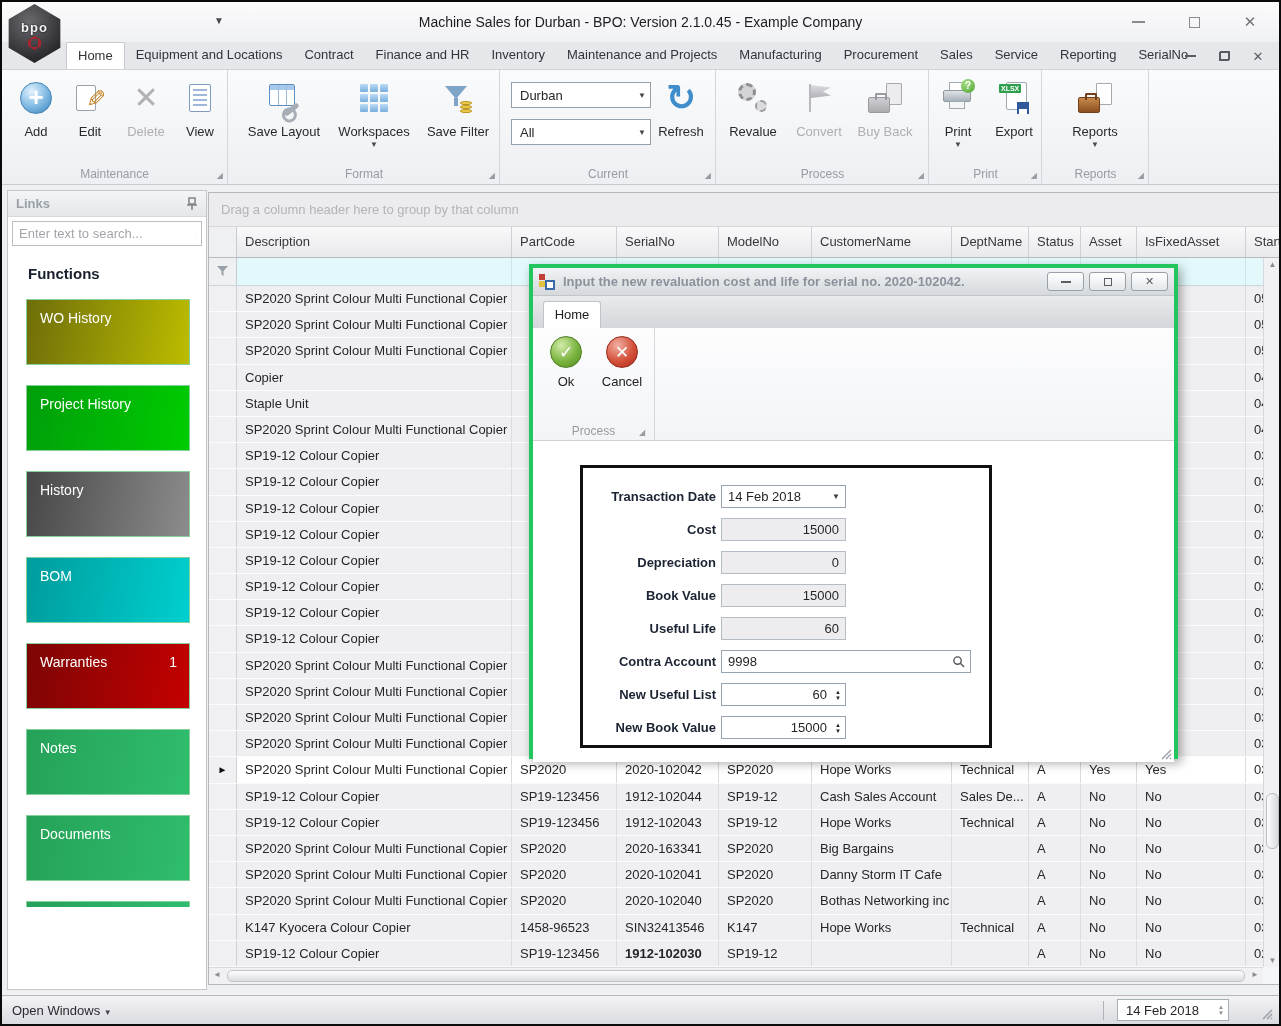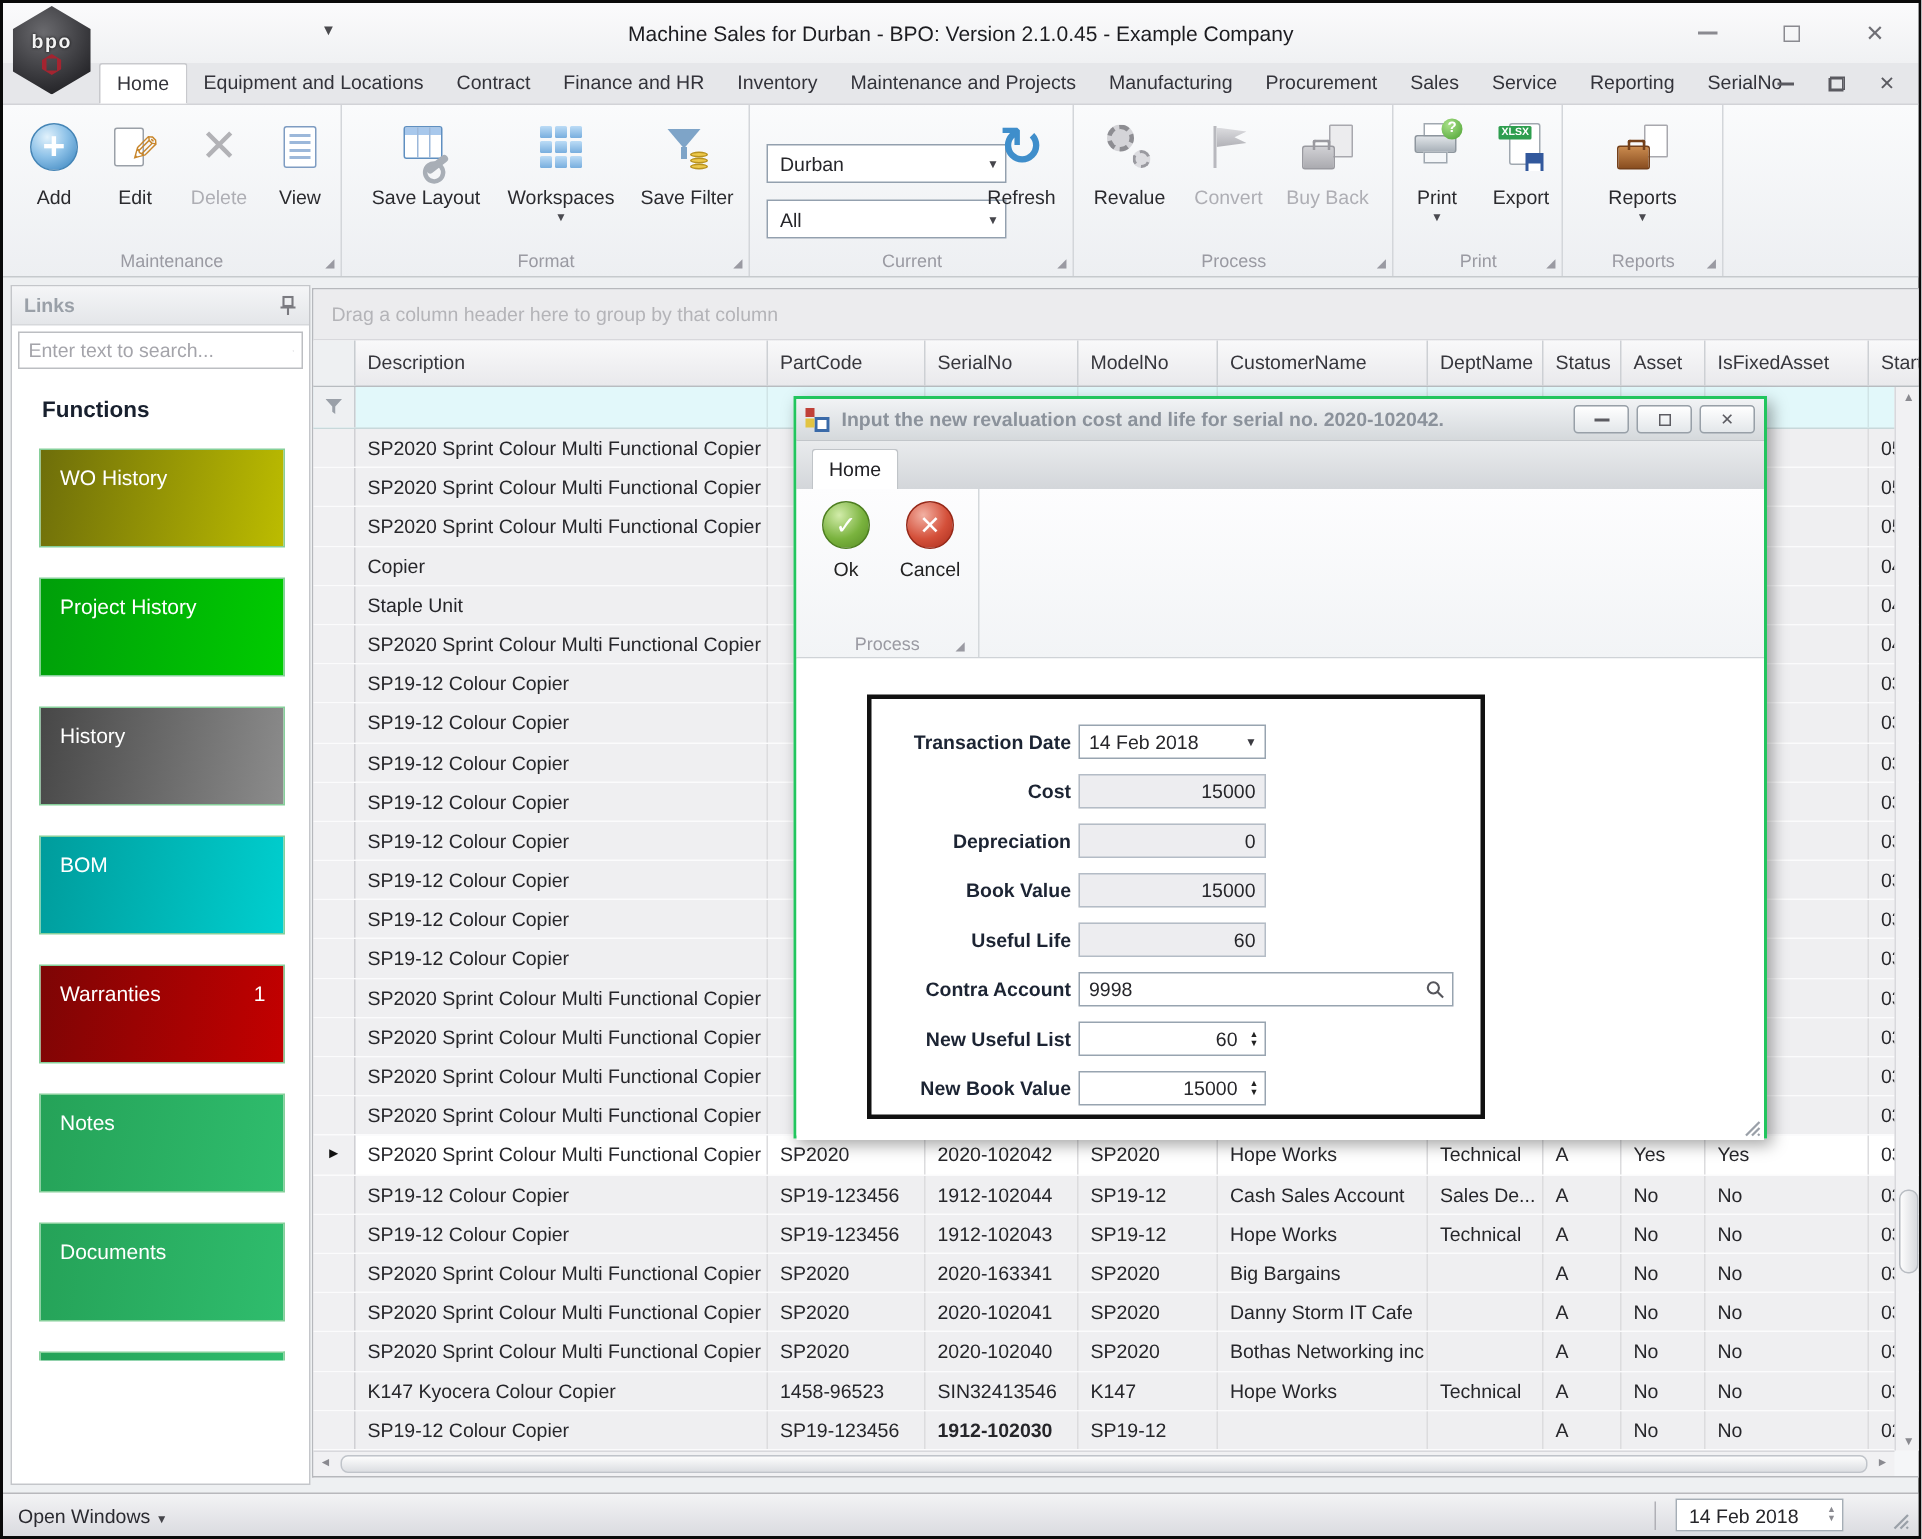--- a/index.html
+++ b/index.html
@@ -77,21 +77,21 @@
   .icon-print { position:relative; width:30px; height:32px; }
   .icon-print .paper { position:absolute; left:6px; top:0; width:16px; height:9px; background:#fff; border:1px solid #a0a8b0; }
   .icon-print .bod { position:absolute; left:0; top:8px; width:28px; height:12px; background:linear-gradient(#e0e4e8,#a8b0b8); border:1px solid #8e969e; border-radius:2px; }
   .icon-print .out { position:absolute; left:6px; top:19px; width:16px; height:8px; background:#f4f6f8; border:1px solid #a0a8b0; }
   .icon-print .badge { position:absolute; right:-2px; top:-3px; width:14px; height:14px; border-radius:50%; background:radial-gradient(circle at 35% 30%,#a8e088,#4aa030); color:#fff; font-size:10px; font-weight:bold; text-align:center; line-height:14px; }
   .icon-export { position:relative; width:30px; height:32px; }
   .icon-export .pg { position:absolute; right:2px; top:0; width:21px; height:28px; background:#fff; border:1px solid #a0a8b0; border-radius:2px; }
   .icon-export .xl { position:absolute; left:0; top:2px; background:#2e9e4f; color:#fff; font-size:7px; font-weight:bold; padding:1px 2px; border-radius:1px; }
   .icon-export .fd { position:absolute; right:0px; bottom:0px; width:12px; height:12px; background:#32589c; }
   .icon-export .fd::before { content:""; position:absolute; left:2px; bottom:0; width:8px; height:5px; background:#fff; }
-  .combo { position:absolute; left:10px; width:160px; height:26px; background:#fff; border:1px solid #93a0ae; display:flex; align-items:center;margin-top:14px; }
+  .combo { position:absolute; left:10px; width:140px; height:26px; background:#fff; border:1px solid #93a0ae; display:flex; align-items:center; }
   .combo .txt { flex:1; padding-left:8px; }
   .combo .arr { width:16px; text-align:center; font-size:8px; color:#45454b; }
 
   
   .sidebar { position:absolute; left:5px; top:188px; width:200px; height:800px; background:#fff; border:1px solid #c4c6ca; }
   .sb-head { height:26px; background:linear-gradient(#f4f5f7,#e4e6e9); border-bottom:1px solid #d6d8db; display:flex; align-items:center; padding:0 8px; }
   .sb-head .t { color:#9aa0a8; font-weight:bold; flex:1; }
   .sb-search { position:absolute; left:4px; right:4px; top:30px; height:25px; border:1px solid #bcbec2; background:#fff; display:flex; align-items:center; }
   .sb-search input { flex:1; border:none; outline:none; padding-left:6px; font:13px "Liberation Sans",sans-serif; color:#55555b; background:transparent; }
   .sb-search input::placeholder { color:#a4a4aa; }
@@ -118,21 +118,21 @@
   .vscroll { position:absolute; right:0; top:65px; bottom:17px; width:18px; background:#f1f1f3; border-left:1px solid #d8d8dc; }
   .vscroll .up { position:absolute; top:2px; left:0; right:0; text-align:center; font-size:8px; color:#8a8a90; }
   .vscroll .dn { position:absolute; bottom:2px; left:0; right:0; text-align:center; font-size:8px; color:#8a8a90; }
   .vthumb { position:absolute; left:2px; right:2px; top:535px; height:56px; background:linear-gradient(90deg,#fdfdfd,#d8dade); border:1px solid #b8bcc2; border-radius:6px; }
   .hscroll { position:absolute; left:0; right:18px; bottom:0; height:17px; background:#f1f1f3; border-top:1px solid #d8d8dc; }
   .hscroll .lt { position:absolute; left:4px; top:2px; font-size:8px; color:#8a8a90; }
   .hscroll .rt { position:absolute; right:4px; top:2px; font-size:8px; color:#8a8a90; }
   .hthumb { position:absolute; left:18px; right:18px; top:2px; bottom:2px; background:linear-gradient(#fdfdfd,#dcdee2); border:1px solid #c0c4ca; border-radius:5px; }
 
   
-  .dialog { position:absolute; left:527px; top:262px; width:649px; height:495px; background:#fff; border:2px solid #22c55e; box-shadow:3px 4px 10px rgba(0,0,0,.35); z-index:50; }
+  .dialog { position:absolute; left:527px; top:262px; width:649px; height:495px; background:#fff; border:4px solid #22c55e; box-shadow:3px 4px 10px rgba(0,0,0,.35); z-index:50; }
   .dtitle { height:28px; background:linear-gradient(#f1f3f5,#d5d9dc); border-bottom:1px solid #c2c6ca; display:flex; align-items:center; padding:0 6px; }
   .dico { position:relative; width:16px; height:16px; margin-right:8px; }
   .dico .w { position:absolute; right:0; bottom:0; width:10px; height:10px; border:2px solid #3a6aa8; background:#fff; }
   .dico .r { position:absolute; left:0; top:0; width:6px; height:6px; background:#c04038; }
   .dico .y { position:absolute; left:0; top:7px; width:6px; height:6px; background:#e2c442; }
   .dtitle .txt { flex:1; color:#8b929b; font-weight:bold; font-size:13px; white-space:nowrap; overflow:hidden; }
   .dbtn { width:37px; height:19px; border:1px solid #98a0a8; border-radius:3px; background:linear-gradient(#ffffff,#e3e7ea); margin-left:5px; display:flex; align-items:center; justify-content:center; color:#5c5c62; font-size:11px; }
   .dbtn .bar { width:10px; height:2px; background:#5c5c62; }
   .dbtn .sq { width:8px; height:8px; border:1px solid #5c5c62; }
   .dtabs { height:32px; background:linear-gradient(#e9ebed,#d3d6da); position:relative; }

